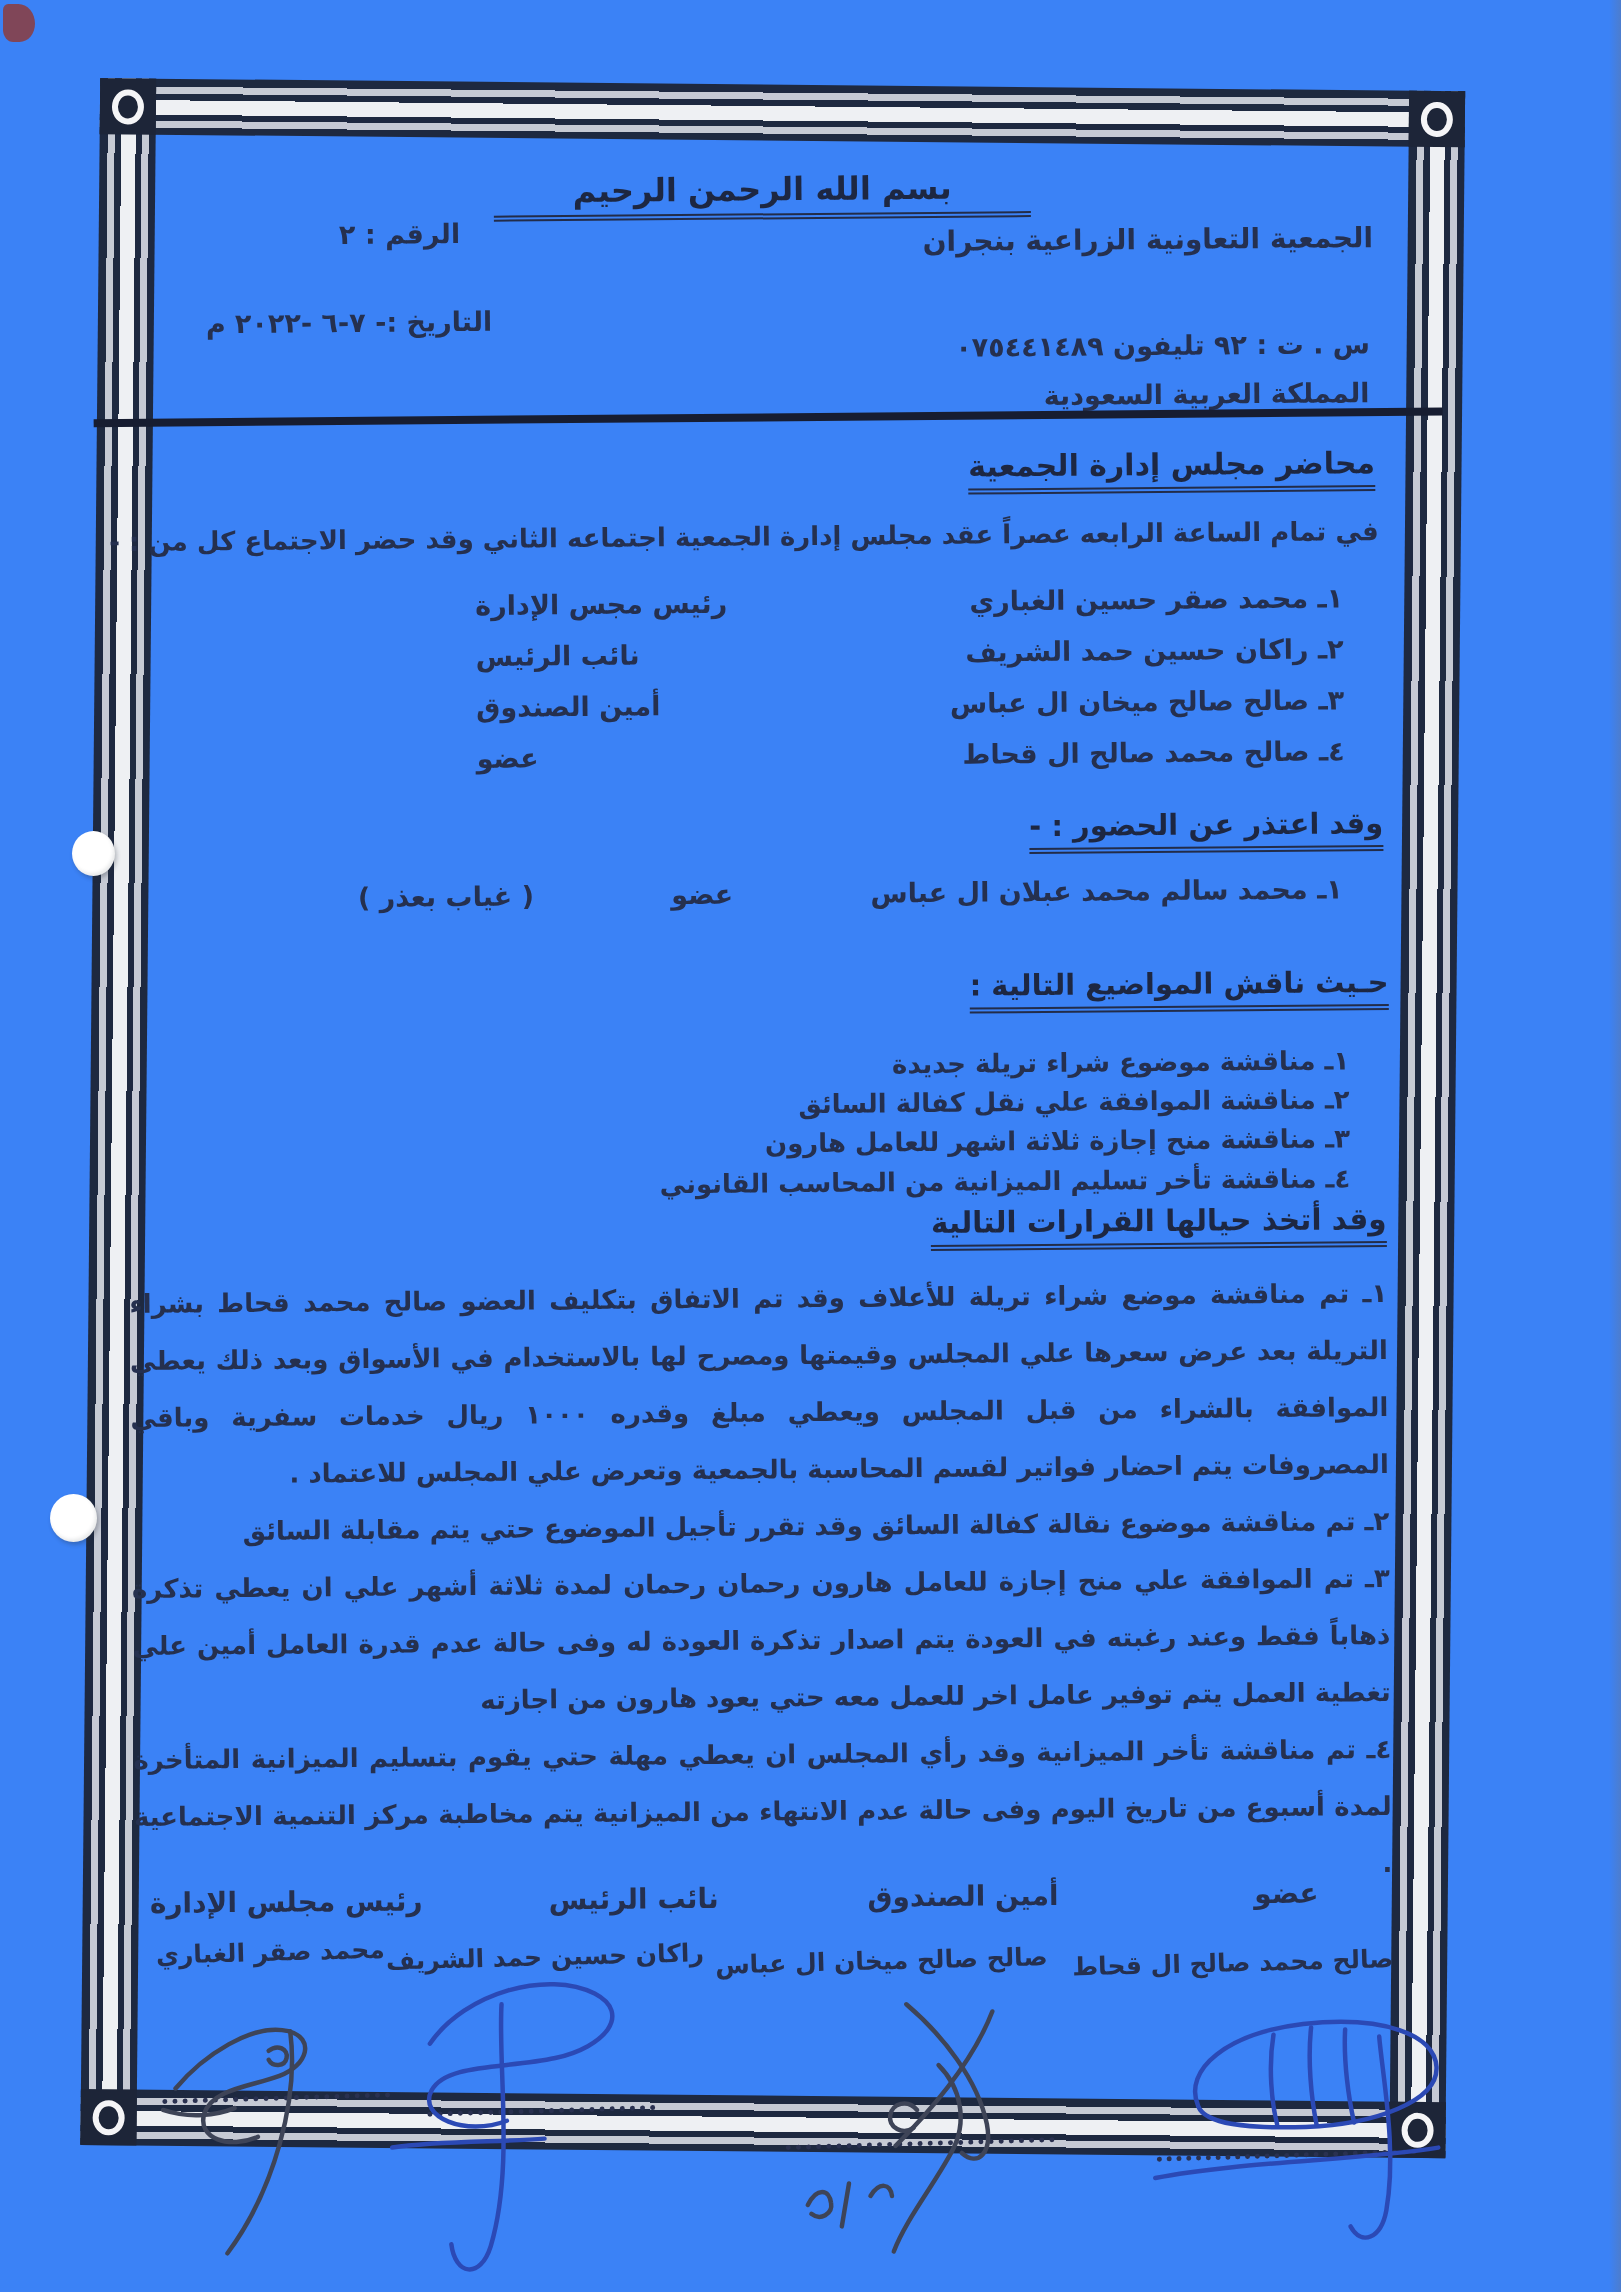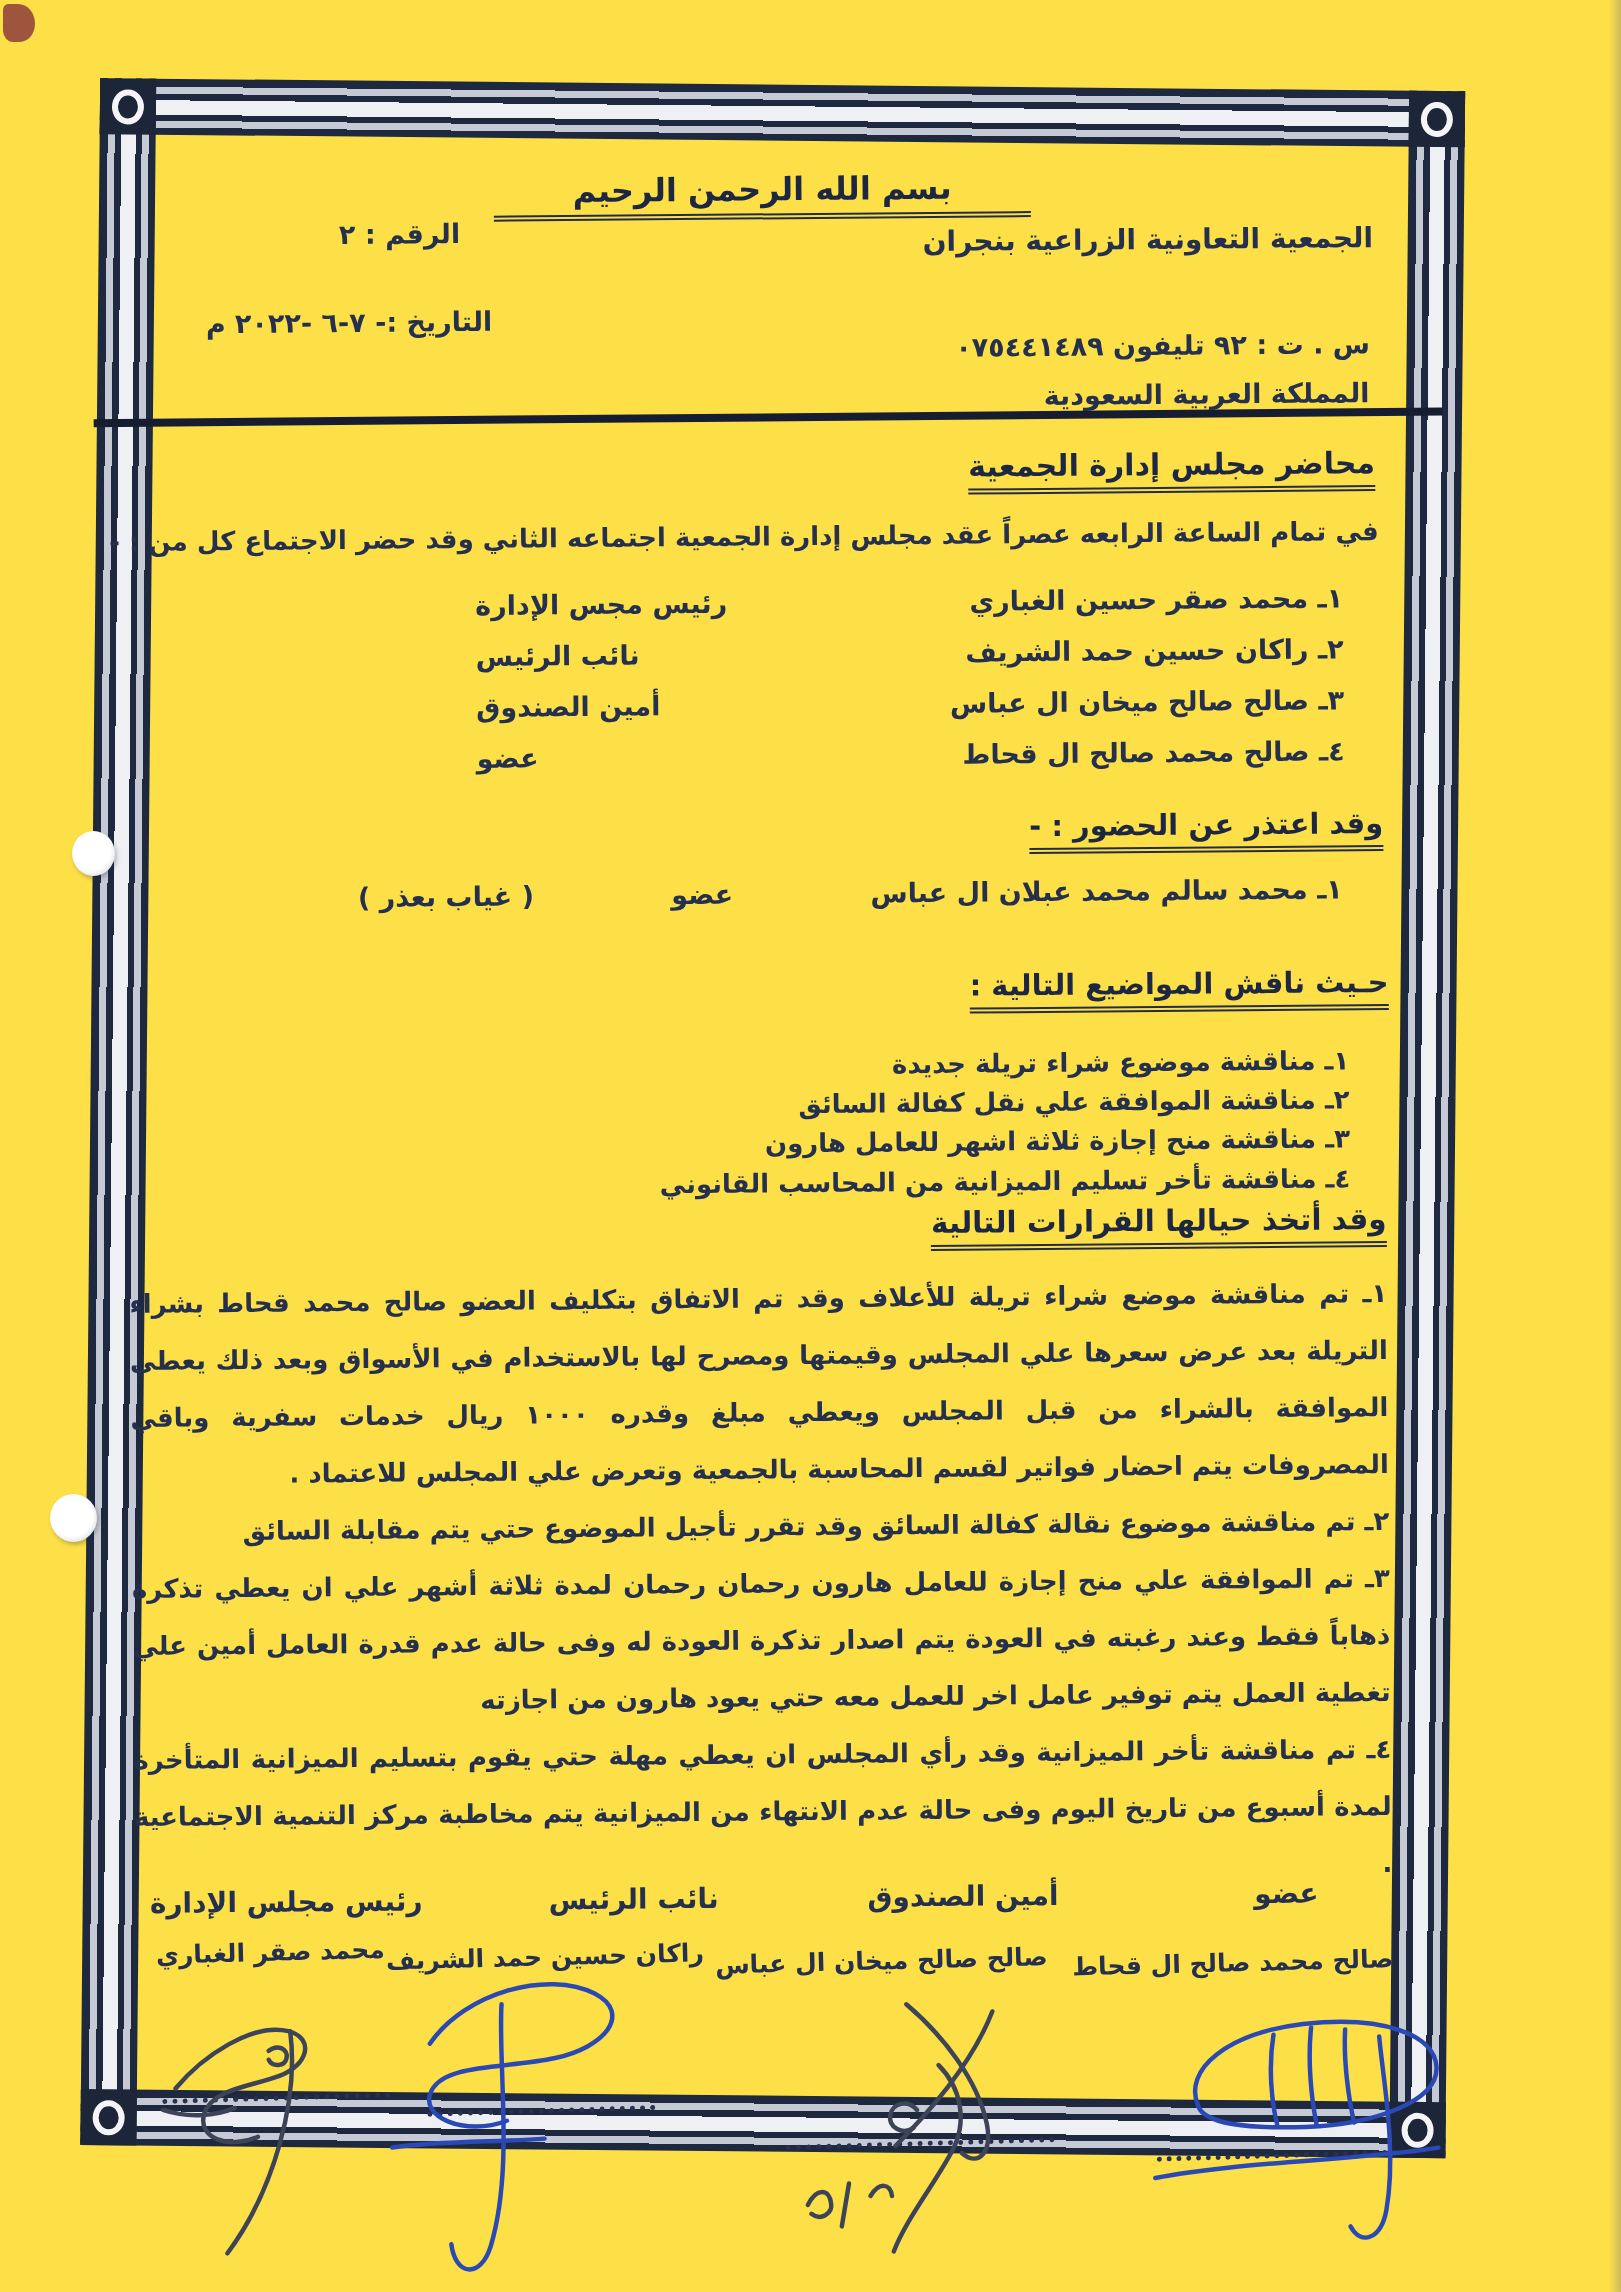--- a/index.html
+++ b/index.html
@@ -1,18 +1,18 @@
 <!DOCTYPE html>
 <html style="font-size:14.3px"><head>
 <meta charset="utf-8">
 <style>
   html,body{margin:0;padding:0;background:#ffffff;}
   .page{
     position:relative;width:1621px;height:2293px;overflow:hidden;
-    background:#fde047;color:#25304f;
+    background:#3b82f6;color:#25304f;
     font-family:"DejaVu Sans",sans-serif;font-weight:700;
   }
   .page::after{
     content:'';position:absolute;top:0;right:0;width:12.5px;height:100%;
     background:linear-gradient(to left, rgba(110,115,130,.35), rgba(110,115,130,0));
     pointer-events:none;
   }
   
   .frame{position:absolute;inset:0;transform:rotate(.55deg);transform-origin:50% 50%;}
   .band{position:absolute;}

